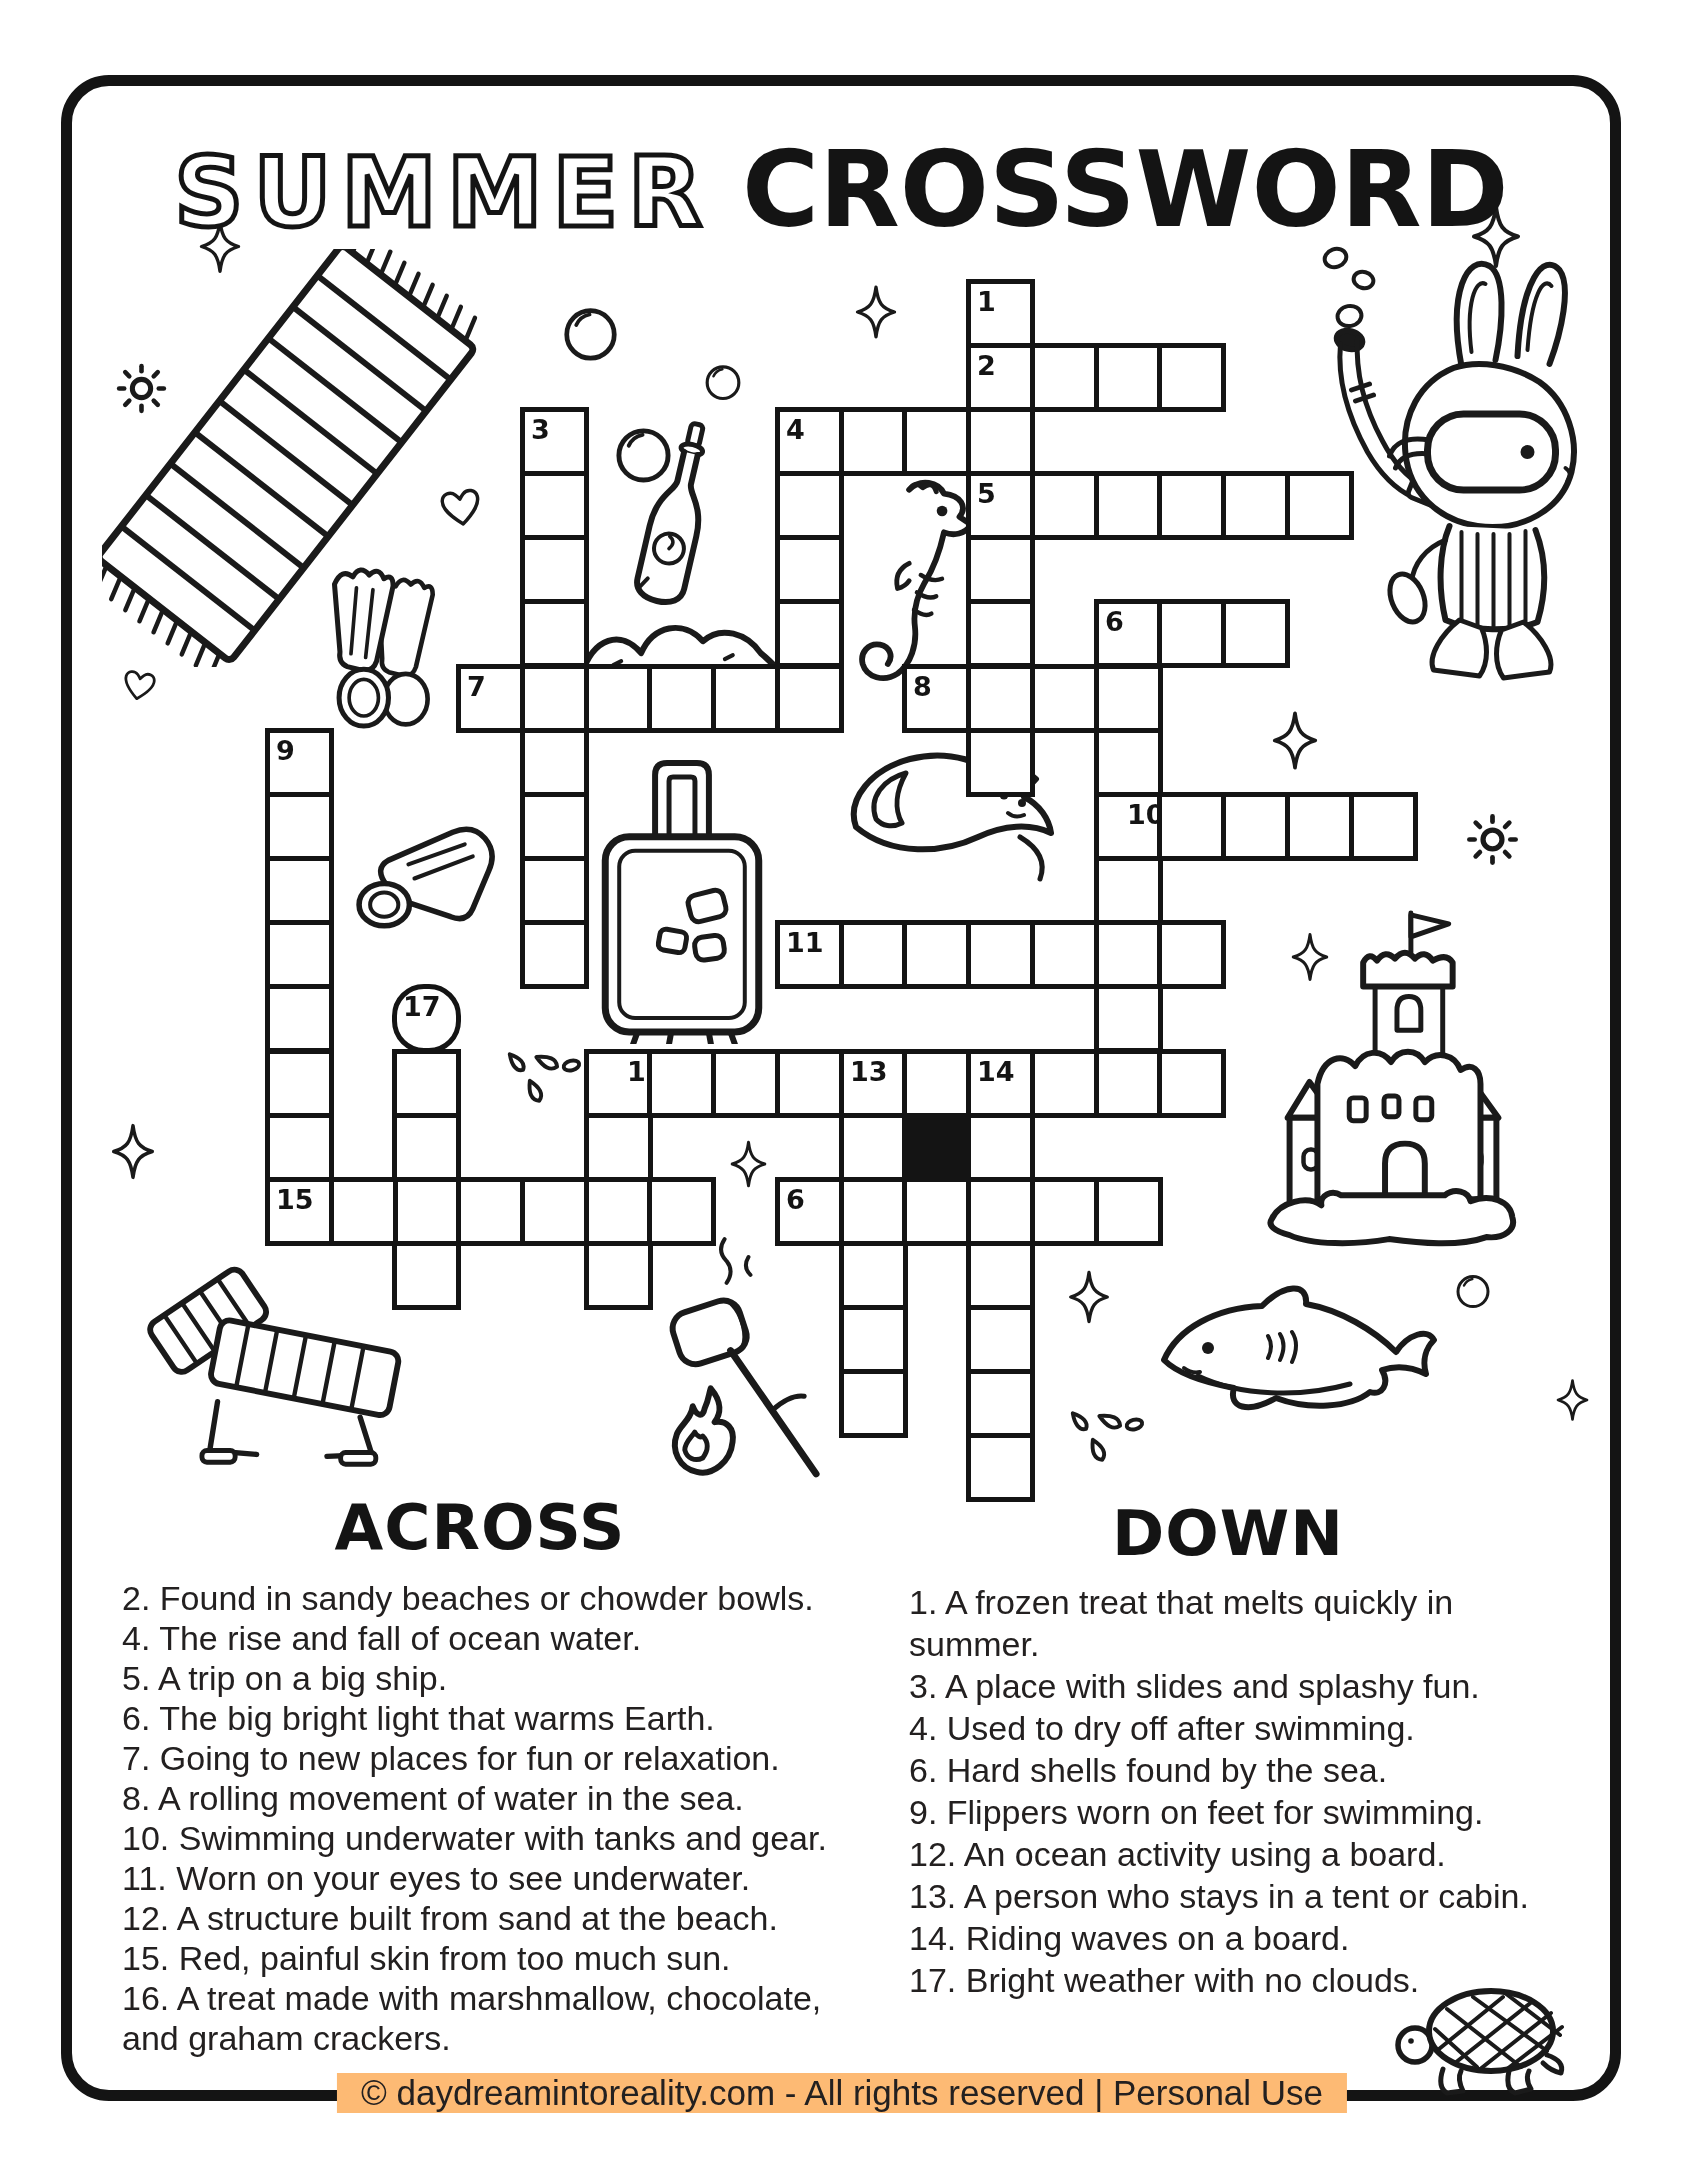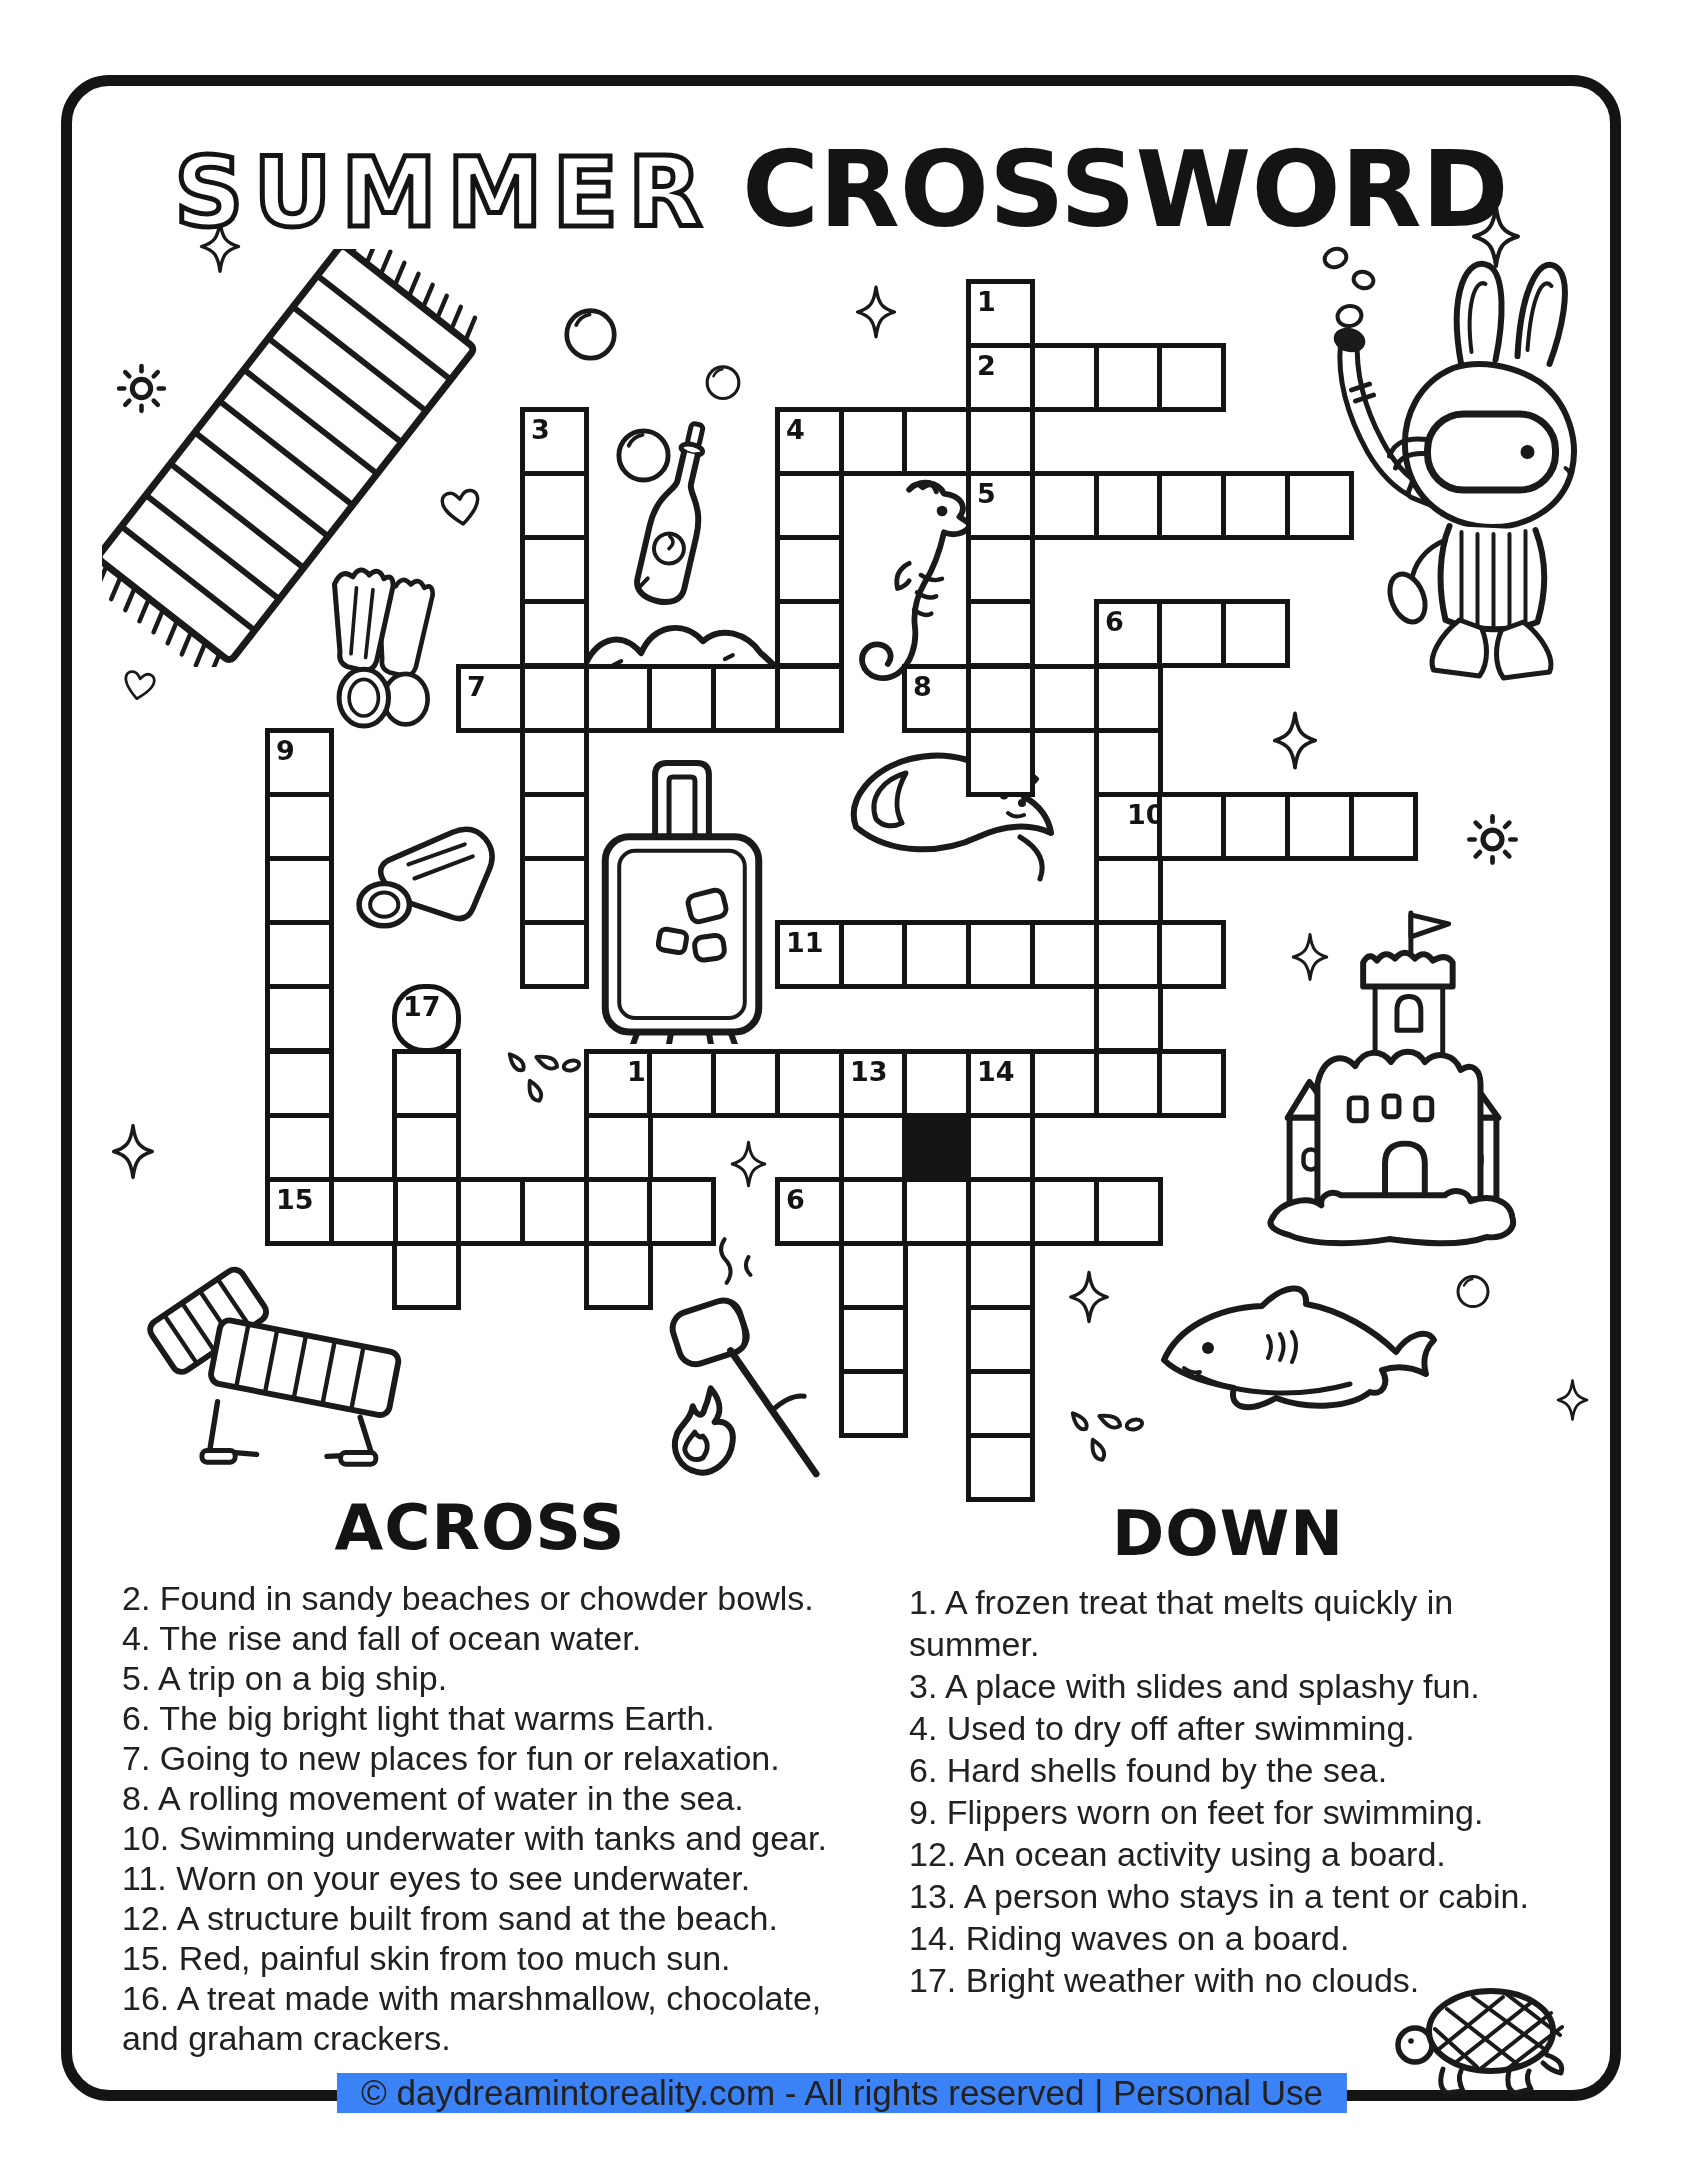--- a/index.html
+++ b/index.html
@@ -16,21 +16,21 @@
   .cell{position:absolute;box-sizing:border-box;border:5px solid #141414;background:#fff;z-index:2;}
   .cell.black{background:#141414;}
   .cell .num{display:block;font-family:"DejaVu Sans",sans-serif;font-weight:bold;font-size:27px;
              line-height:1;margin:4px 0 0 6px;color:#141414;}
   .clue-head{position:absolute;transform:translateX(-50%);font-family:"DejaVu Sans",sans-serif;
              font-weight:bold;font-size:63px;letter-spacing:1px;color:#141414;z-index:2;white-space:nowrap;}
   .clues{position:absolute;z-index:2;font-size:34px;color:#232020;}
   .clues .line{white-space:nowrap;}
   #across-clues{left:122px;top:1578px;line-height:40px;}
   #down-clues{left:909px;top:1581px;line-height:42px;}
-  .footer{position:absolute;top:2073px;left:842px;transform:translateX(-50%);background:#3b82f6;
+  .footer{position:absolute;top:2073px;left:842px;transform:translateX(-50%);background:#fdba74;
           padding:0 24px;font-size:35px;color:#232020;z-index:3;white-space:nowrap;}
   .deco{position:absolute;z-index:1;}
   .deco svg{display:block;width:100%;height:100%;}
 </style>
 </head>
 <body>
 
 <div id="page">
   <div class="frame"></div>
 

